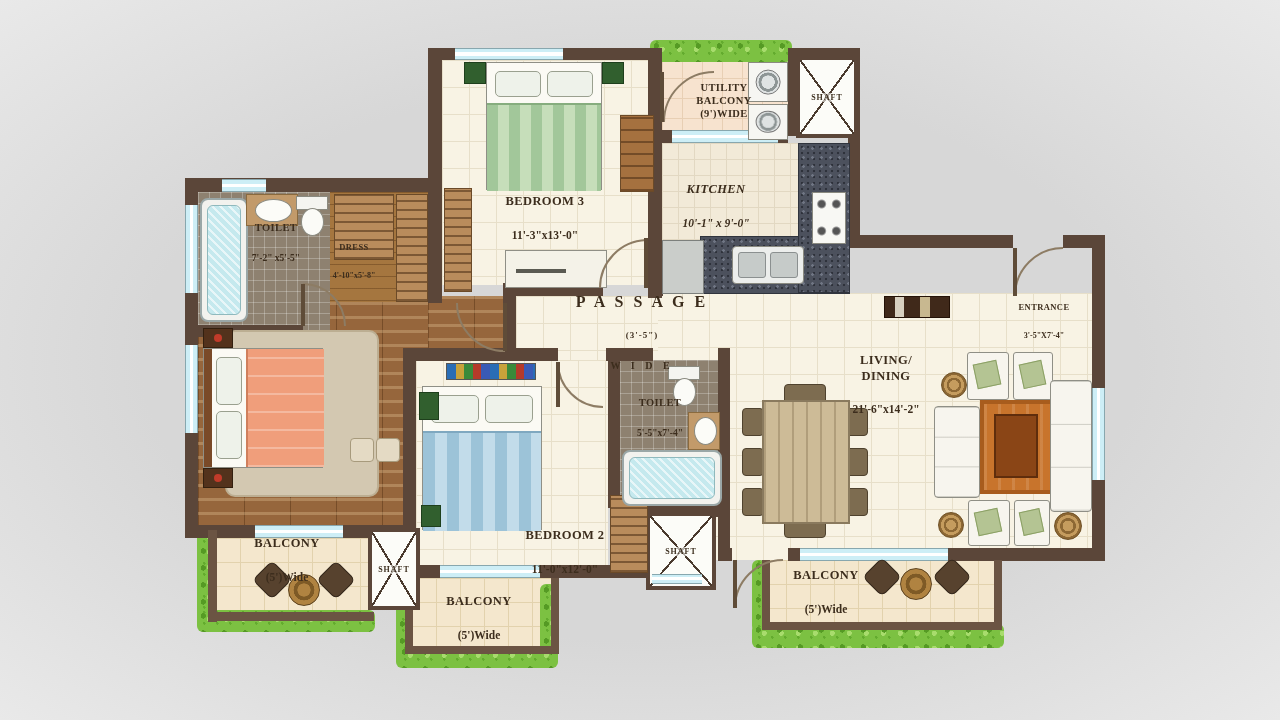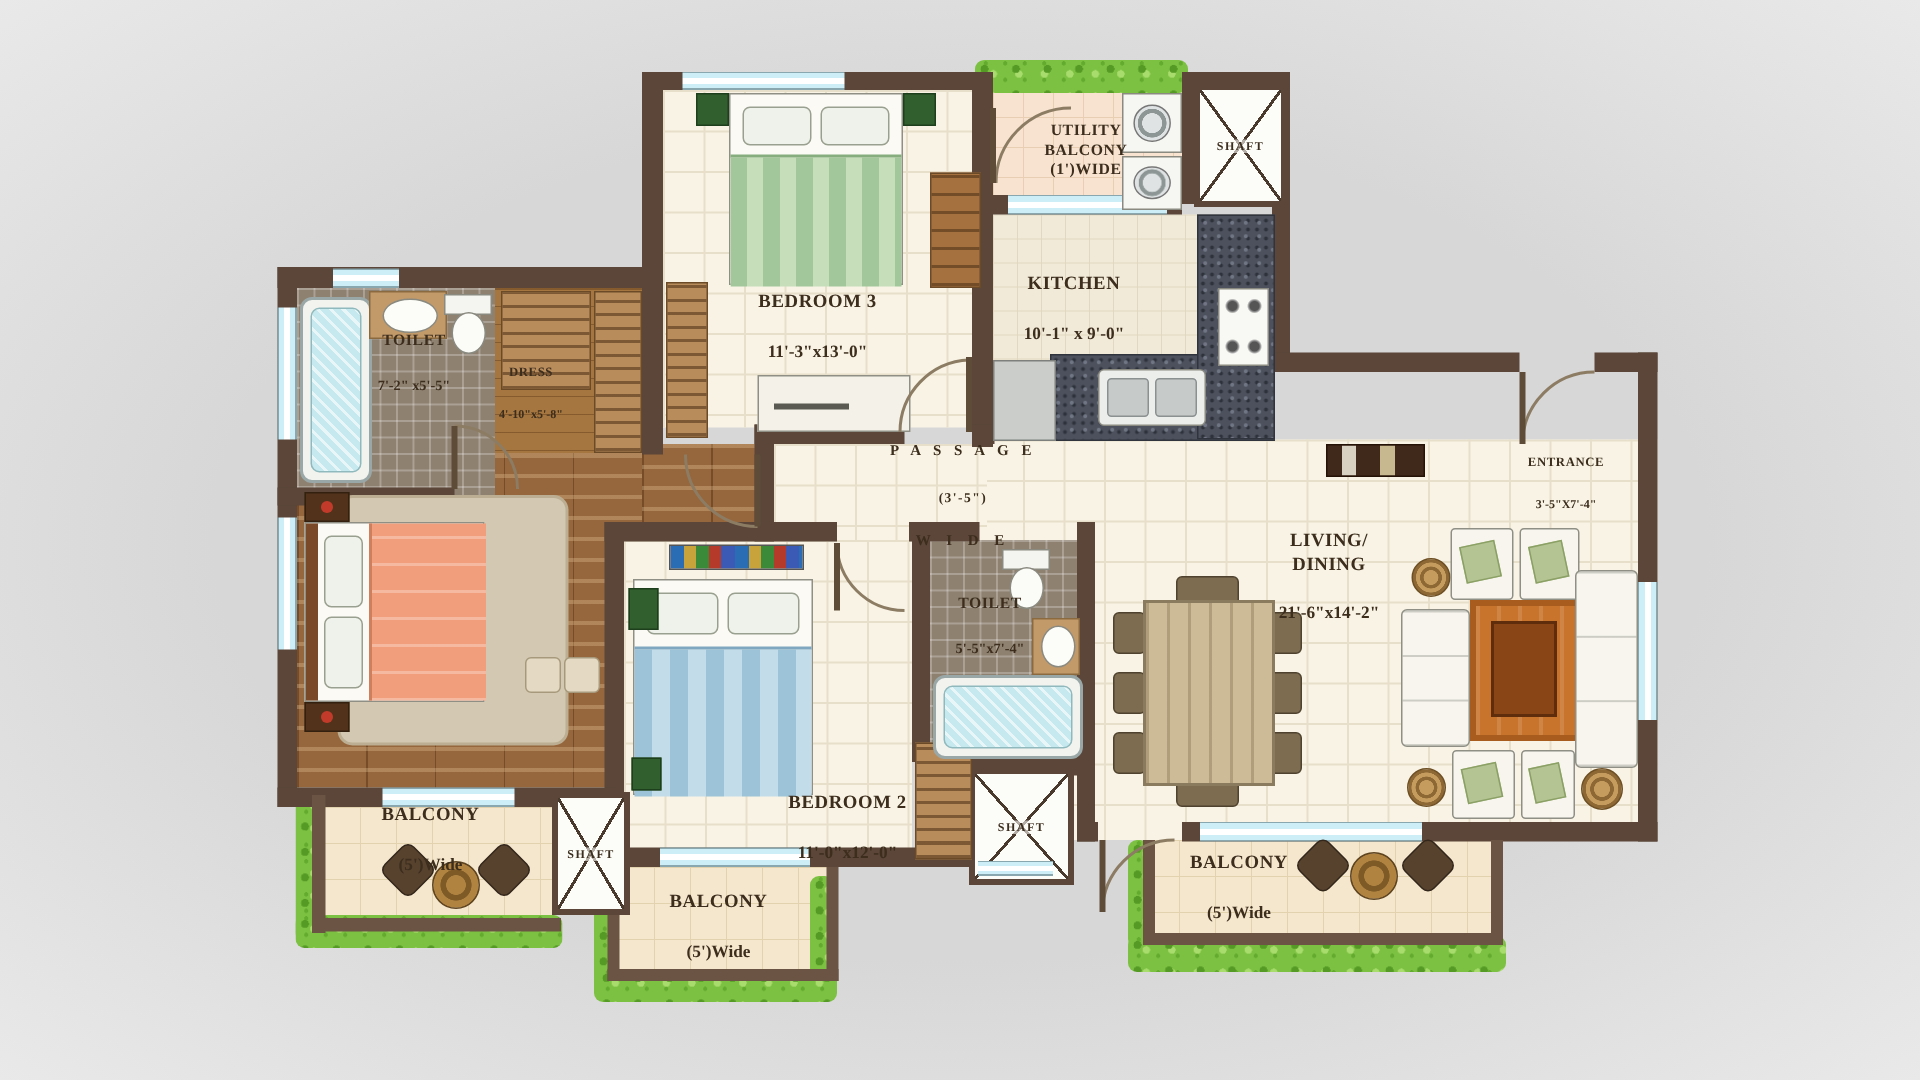--- a/index.html
+++ b/index.html
@@ -45,21 +45,21 @@
       radial-gradient(circle at 55% 20%,#63ab2e 12%,transparent 13%);
     background-size:21px 17px,17px 15px,13px 11px;}
   
   .rlabel{position:absolute;transform:translate(-50%,-50%);text-align:center;color:#3c2d1d;white-space:pre-line;z-index:30;}
   .rlabel .nm{display:block;font-size:12.5px;font-weight:700;letter-spacing:.4px;line-height:1.25;}
   .rlabel .dm{display:block;font-size:11.5px;font-weight:600;line-height:1.3;}
   .rlabel.small .nm{font-size:10.5px;}
   .rlabel.small .dm{font-size:9.5px;}
   .rlabel.tiny .nm{font-size:8.5px;}
   .rlabel.tiny .dm{font-size:8px;}
-  .rlabel.spread .nm{letter-spacing:3px;font-size:10px;}
+  .rlabel.spread .nm{letter-spacing:3px;font-size:16px;}
   .rlabel.spread .dm{letter-spacing:1px;font-size:9px;}
   .rlabel.spread .ex{display:block;letter-spacing:4px;font-size:10px;font-weight:700;}
   
   .bed{position:absolute;background:#fbfaf4;border:1px solid #8f8f86;z-index:10;}
   .pillow{position:absolute;background:#eef2ea;border:1px solid #9aa08f;border-radius:5px;}
   .blanket-green{position:absolute;background:repeating-linear-gradient(90deg,#a2c79a 0 11px,#c6deba 11px 22px);border-top:2px solid #86ad7e;}
   .blanket-blue{position:absolute;background:repeating-linear-gradient(90deg,#9cc3d8 0 12px,#c2dcea 12px 24px);border-top:2px solid #7fa8c0;}
   .blanket-peach{position:absolute;background:#f09e7b;background-image:repeating-linear-gradient(0deg,rgba(255,255,255,.28) 0 2px,transparent 2px 18px);border-left:2px solid #d07f5c;}
   .nstand{position:absolute;background:#315f2e;border:1px solid #1e3f1c;z-index:11;}
   .darkstand{position:absolute;background:#53321c;border:1px solid #33200f;z-index:11;}
@@ -304,28 +304,28 @@
   <div class="bchair" style="left:322px;top:566px;width:26px;height:26px;"></div>
   <div class="rtable" style="left:288px;top:574px;width:30px;height:30px;"></div>
   <div class="bchair" style="left:868px;top:563px;width:26px;height:26px;"></div>
   <div class="bchair" style="left:938px;top:563px;width:26px;height:26px;"></div>
   <div class="rtable" style="left:900px;top:568px;width:30px;height:30px;"></div>
 
   <div class="rlabel" style="left:517px;top:218px;margin-left:28px;">
     <span class="nm">BEDROOM 3</span>
     <span class="dm">11'-3"x13'-0"</span>
   </div>
-  <div class="rlabel" style="left:716px;top:206px;">
+  <div class="rlabel" style="left:716px;top:206px;font-style:italic;">
     <span class="nm">KITCHEN</span>
     <span class="dm">10'-1" x 9'-0"</span>
   </div>
   <div class="rlabel small" style="left:724px;top:101px;">
     <span class="nm">UTILITY
 BALCONY
-(1')WIDE</span>
+(9')WIDE</span>
   </div>
   <div class="rlabel small" style="left:276px;top:243px;">
     <span class="nm">TOILET</span>
     <span class="dm">7'-2" x5'-5"</span>
   </div>
   <div class="rlabel tiny" style="left:354px;top:262px;">
     <span class="nm">DRESS</span>
     <span class="dm">4'-10"x5'-8"</span>
   </div>
   <div class="rlabel spread" style="left:642px;top:331px;">

